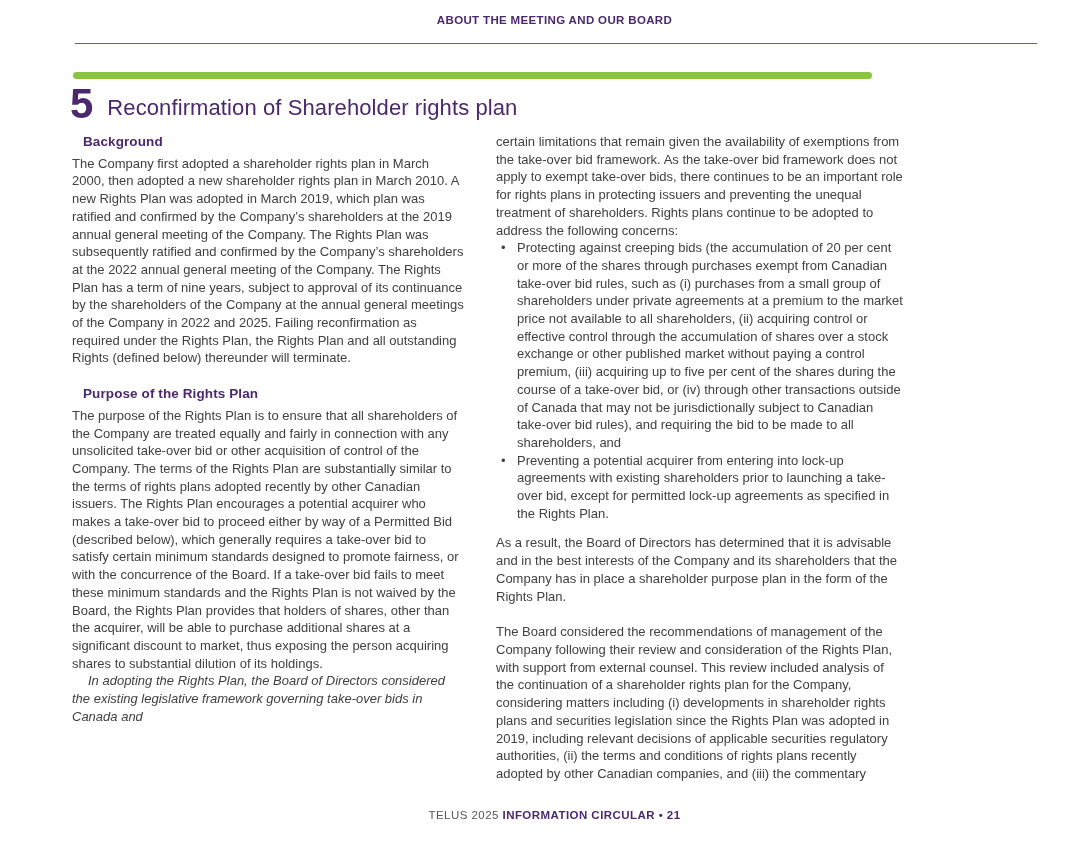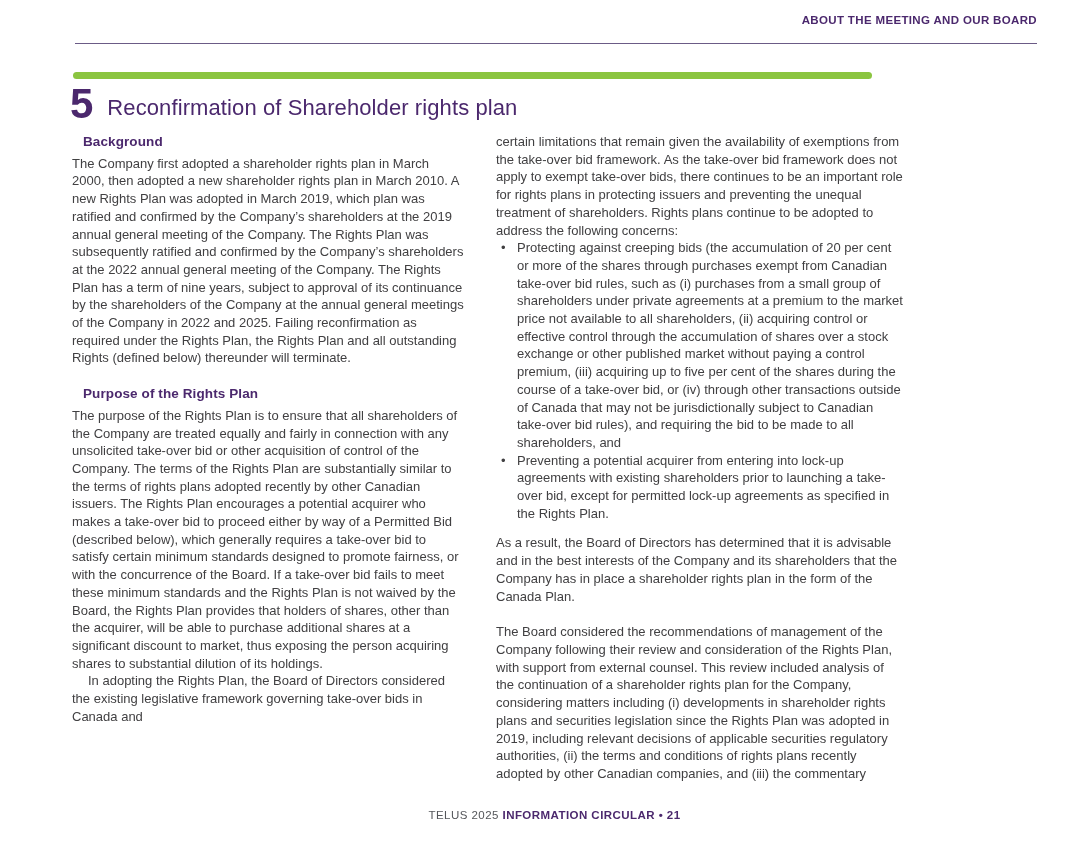--- a/index.html
+++ b/index.html
@@ -7,21 +7,21 @@
   body {
     width: 1087px; height: 849px; position: relative; overflow: hidden;
     font-family: "Liberation Sans", sans-serif;
     color: #414042;
     -webkit-font-smoothing: antialiased;
   }
   .page { position: absolute; inset: 0; background: #ffffff; }
 
   .header-label {
     position: absolute; top: 14px; left: 72px; width: 965px;
-    text-align: right; font-size: 11.5px; font-weight: bold;
+    text-align: center; font-size: 11.5px; font-weight: bold;
     color: #4B286D; letter-spacing: 0.35px;
   }
   .header-rule {
     position: absolute; top: 43px; left: 75px; width: 962px; height: 1px;
     background: #6b5b86;
   }
   .accent-bar {
     position: absolute; top: 72px; left: 73px; width: 799px; height: 7px;
     background: #8BC540; border-radius: 4px;
   }
@@ -36,21 +36,21 @@
   .col {
     position: absolute; top: 133px;
     font-size: 13px; line-height: 17.7px; color: #414042;
     text-align: left;
   }
   .col.left  { left: 72px;  width: 392px; }
   .col.right { left: 496px; width: 408px; }
 
   .col p { margin: 0 0 18px 0; }
   .col p.no-gap { margin-bottom: 0; }
-  .col p.indent { text-indent: 16px; margin-bottom: 15px; }
+  .col p.indent { text-indent: 16px; margin-bottom: 15px; font-style: italic; }
   .col h3 {
     font-size: 13.5px; font-weight: bold; color: #4B286D;
     margin: 0 0 4px 0; letter-spacing: 0.1px; padding-left: 11px;
   }
 
   ul.bullets { list-style: none; margin: 0 0 12px 0; padding: 0; }
   ul.bullets li { position: relative; padding-left: 21px; }
   ul.bullets li .marker { position: absolute; left: 5px; top: 0; }
 
   .footer {
@@ -93,21 +93,21 @@
       <li>
         <span class="marker">•</span>
         <span>Protecting against creeping bids (the accumulation of 20 per cent or more of the shares through purchases exempt from Canadian take-over bid rules, such as (i) purchases from a small group of shareholders under private agreements at a premium to the market price not available to all shareholders, (ii) acquiring control or effective control through the accumulation of shares over a stock exchange or other published market without paying a control premium, (iii) acquiring up to five per cent of the shares during the course of a take-over bid, or (iv) through other transactions outside of Canada that may not be jurisdictionally subject to Canadian take-over bid rules), and requiring the bid to be made to all shareholders, and</span>
       </li>
       <li>
         <span class="marker">•</span>
         <span>Preventing a potential acquirer from entering into lock-up agreements with existing shareholders prior to launching a take-over bid, except for permitted lock-up agreements as specified in the Rights Plan.</span>
       </li>
     </ul>
 
-    <p>As a result, the Board of Directors has determined that it is advisable and in the best interests of the Company and its shareholders that the Company has in place a shareholder rights plan in the form of the Canada Plan.</p>
+    <p>As a result, the Board of Directors has determined that it is advisable and in the best interests of the Company and its shareholders that the Company has in place a shareholder purpose plan in the form of the Rights Plan.</p>
 
     <p>The Board considered the recommendations of management of the Company following their review and consideration of the Rights Plan, with support from external counsel. This review included analysis of the continuation of a shareholder rights plan for the Company, considering matters including (i) developments in shareholder rights plans and securities legislation since the Rights Plan was adopted in 2019, including relevant decisions of applicable securities regulatory authorities, (ii) the terms and conditions of rights plans recently adopted by other Canadian companies, and (iii) the commentary</p>
   </div>
 
   <div class="footer">
     <span class="plain">TELUS 2025 </span><span class="strong">INFORMATION CIRCULAR • 21</span>
   </div>
 
 </div>
 

